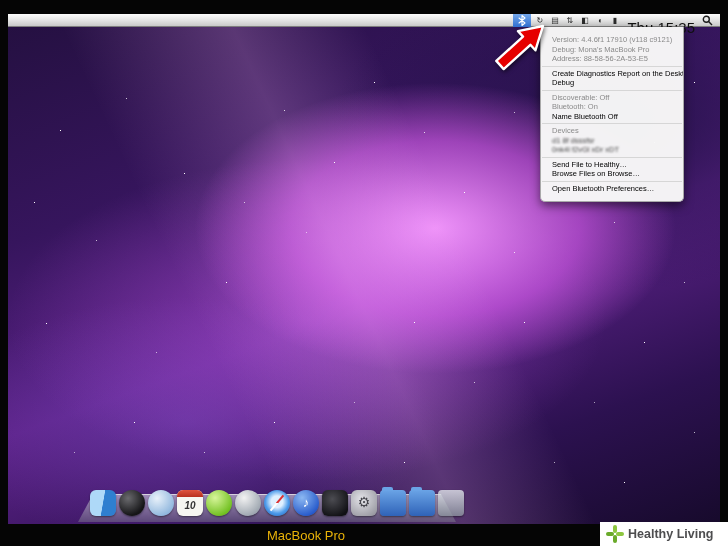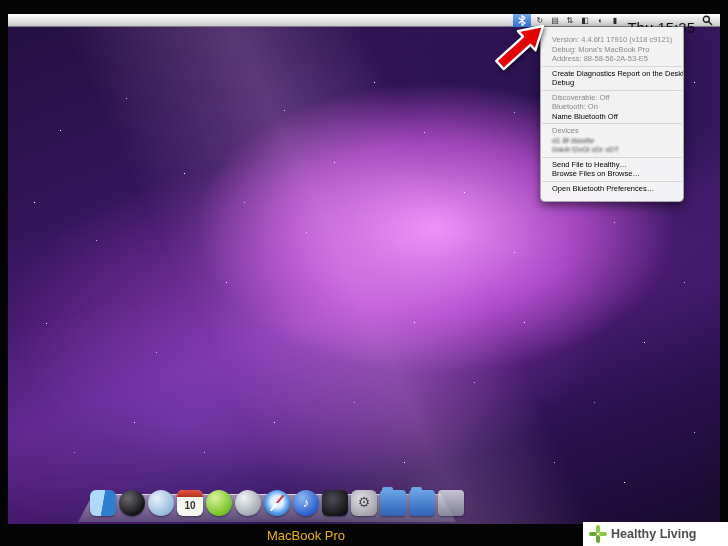--- a/index.html
+++ b/index.html
@@ -64,42 +64,42 @@
   .shelf { position:absolute; bottom:0; left:0; right:0; height:28px;
     background:linear-gradient(rgba(228,228,238,0.55), rgba(128,128,142,0.45));
     clip-path:polygon(4% 0, 96% 0, 100% 100%, 0 100%);
     border-top:1px solid rgba(255,255,255,0.75); }
   .dock-icons { position:absolute; bottom:6px; left:12px; display:flex; gap:3px; }
   .ic { width:26px; height:26px; border-radius:6px; position:relative;
     box-shadow:0 1px 2px rgba(0,0,0,.45); flex:0 0 auto; }
   .ic.finder { background:linear-gradient(100deg, #aed9f8 0 49%, #2f7fd0 51%); }
   .ic.dashboard { border-radius:50%; background:radial-gradient(circle at 35% 32%, #6a6a6e, #151517 70%); }
   .ic.mail { border-radius:50%; background:radial-gradient(circle at 35% 32%, #e8f1fa, #8fb6dd 75%); }
-  .ic.calendar { background:#f6f6f1; overflow:hidden; }
+  .ic.calendar { background:#f6f6f1; overflow:hidden;font-style:italic; }
   .cal-top { display:block; height:7px; background:linear-gradient(#e0543e, #b8301f); }
   .cal-num { display:block; text-align:center; font-size:10px; font-weight:bold; color:#333; line-height:17px; }
   .ic.ichat { border-radius:50%; background:radial-gradient(circle at 35% 30%, #d7f59a, #6fbf1e 75%); }
   .ic.preview { border-radius:50%; background:radial-gradient(circle at 35% 30%, #f2f2f2, #9aa3ad 78%); }
   .ic.safari { border-radius:50%; background:radial-gradient(circle at 50% 45%, #dff0ff 0 30%, #4d9bea 60%, #1d5fb8 95%); }
   .ic.safari::after { content:""; position:absolute; left:12px; top:3px; width:2px; height:20px;
     background:linear-gradient(#d33 0 50%, #fff 50%); transform:rotate(40deg); }
   .ic.itunes { border-radius:50%; background:radial-gradient(circle at 35% 30%, #8cb8f2, #1f53c8 80%);
     color:#fff; text-align:center; font-size:13px; line-height:25px; }
   .ic.photobooth { background:radial-gradient(circle at 40% 35%, #4c4c52, #101014 80%); }
   .ic.sysprefs { border-radius:6px; background:radial-gradient(circle at 40% 35%, #e3e3e8, #9a9aa2 85%);
     color:#45454c; text-align:center; font-size:14px; line-height:25px; }
   .ic.folder { background:linear-gradient(#6aa4e6, #2f63b8); border-radius:4px; }
   .ic.folder::before { content:""; position:absolute; top:-3px; left:2px; width:11px; height:4px;
     background:#6aa4e6; border-radius:2px 2px 0 0; }
   .ic.trash { background:linear-gradient(rgba(226,231,236,.8), rgba(138,146,156,.8)); border-radius:4px; }
 
   
   .caption { position:absolute; left:0; bottom:3px; width:612px; text-align:center;
     color:#eab308; font-size:13px; }
-  .watermark { position:absolute; right:0; bottom:0; width:145px; height:24px; background:#fff;
+  .watermark { position:absolute; right:0; bottom:0; width:128px; height:24px; background:#fff;
     display:flex; align-items:center; gap:4px; padding-left:6px; }
   .wm-text { font-size:12.5px; font-weight:bold; color:#4d4d4f; white-space:nowrap; }
 </style>
 </head>
 <body>
 
 <div class="frame">
 
   <div class="desktop">
     <div class="stars"></div>

